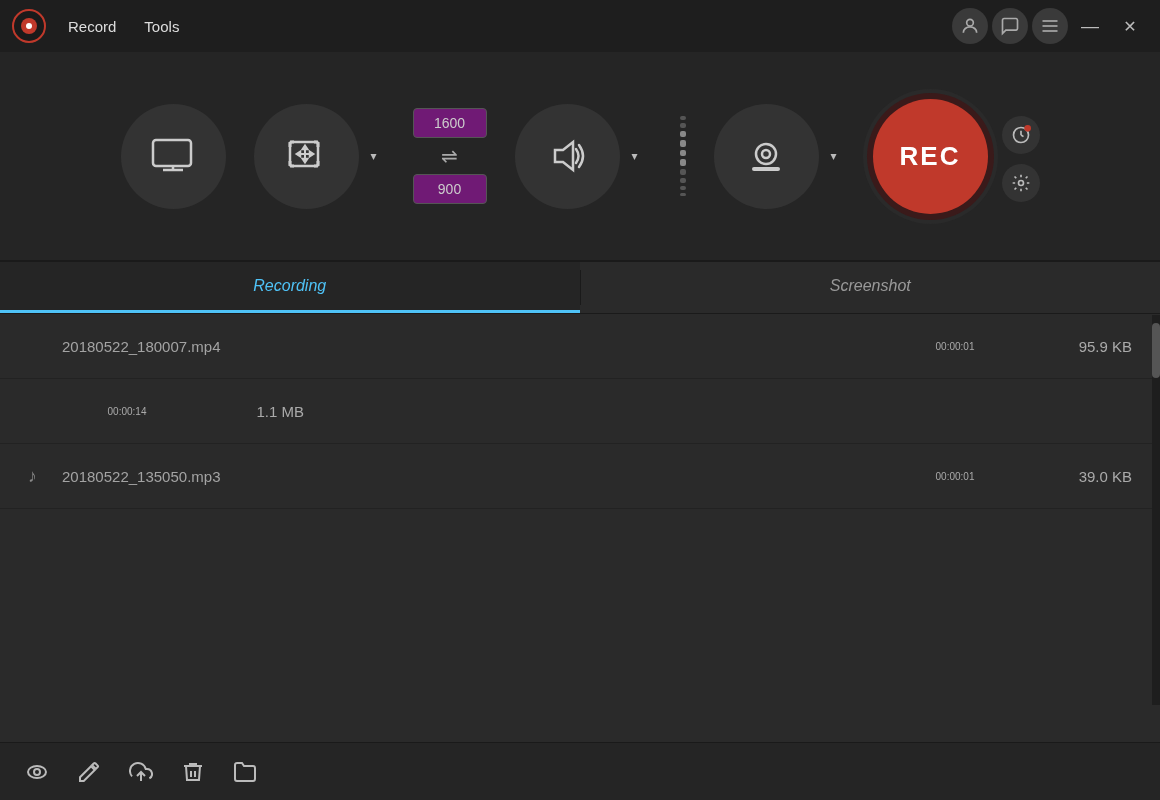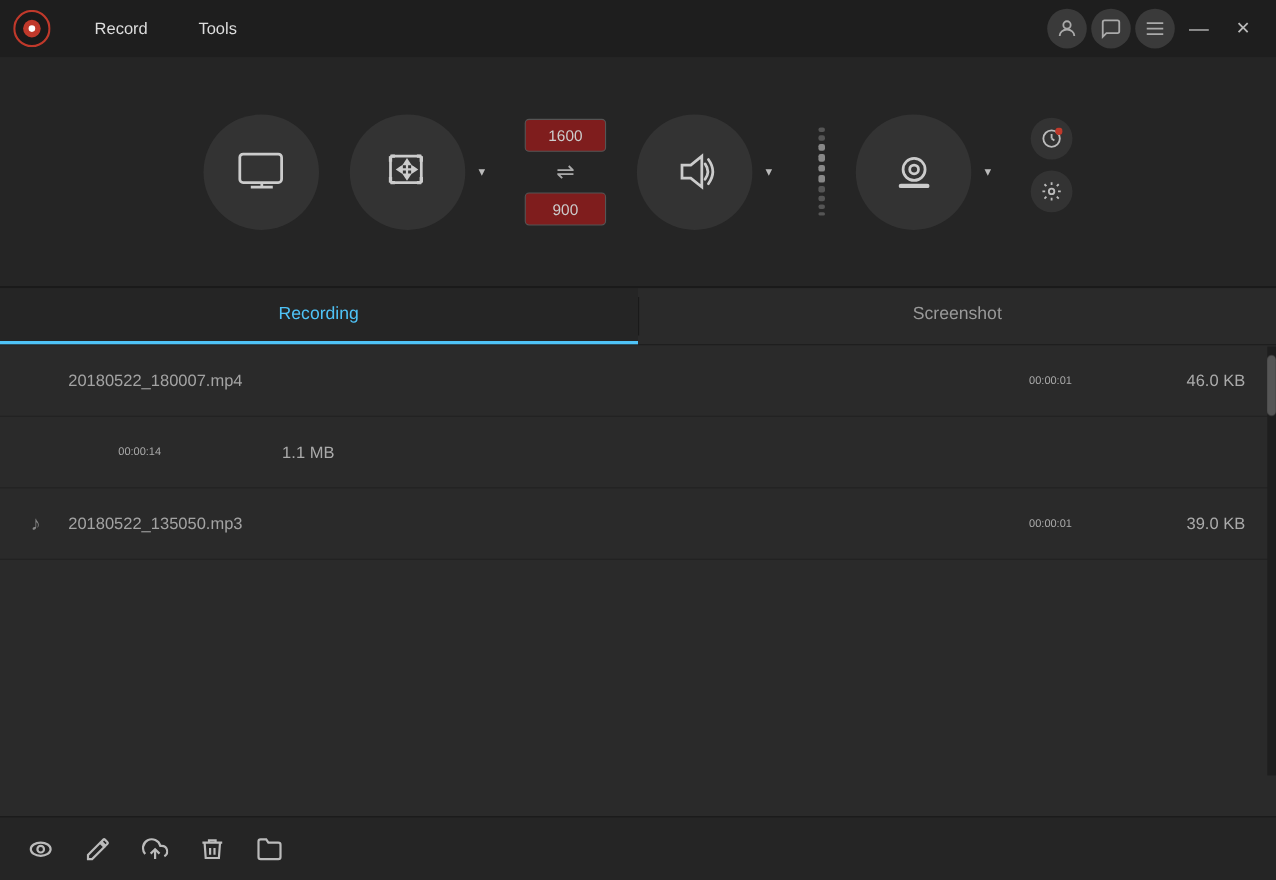--- a/index.html
+++ b/index.html
@@ -13,21 +13,21 @@
       user-select: none;
     }
 
     
     #title-bar {
       display: flex;
       align-items: center;
       background: #1e1e1e;
       height: 52px;
       padding: 0 12px;
-      gap: 26px;
+      gap: 8px;
     }
     #app-logo {
       width: 34px;
       height: 34px;
       margin-right: 4px;
     }
     .menu-item {
       color: #ddd;
       font-size: 15px;
       padding: 4px 10px;
@@ -119,21 +119,21 @@
     }
 
     
     .resolution-group {
       display: flex;
       flex-direction: column;
       align-items: center;
       gap: 6px;
     }
     .res-input {
-      background: #7f1d1d;
+      background: #701a75;
       border: 1px solid #555;
       color: #ccc;
       font-size: 14px;
       text-align: center;
       width: 74px;
       height: 30px;
       border-radius: 4px;
       outline: none;
     }
     .res-link-icon {
@@ -213,20 +213,21 @@
     .tab {
       flex: 1;
       display: flex;
       align-items: center;
       justify-content: center;
       font-size: 16px;
       font-weight: 500;
       cursor: pointer;
       color: #999;
       border-bottom: 3px solid transparent;
+      font-style: italic;
     }
     .tab.active {
       color: #4fc3f7;
       border-bottom: 3px solid #4fc3f7;
       background: #252525;
     }
     #tab-divider {
       width: 1px;
       background: #1a1a1a;
       align-self: stretch;
@@ -415,20 +416,21 @@
       <svg width="48" height="48" viewBox="0 0 48 48" fill="none" stroke="#ccc" stroke-width="2.5">
         <circle cx="24" cy="22" r="10" stroke="#ccc" fill="none"></circle>
         <circle cx="24" cy="22" r="4" stroke="#ccc" fill="none"></circle>
         <rect x="10" y="35" width="28" height="4" rx="2" stroke="none" fill="#ccc"></rect>
       </svg>
     </div>
     <div class="ctrl-btn-arrow">▾</div>
   </div>
 
   <div class="rec-area">
+    <div class="rec-btn">REC</div>
     <div class="rec-sub-btns">
       <div class="rec-sub-btn">
         <svg width="20" height="20" viewBox="0 0 24 24" fill="none" stroke="#bbb" stroke-width="2">
           <circle cx="12" cy="12" r="9"></circle>
           <line x1="12" y1="7" x2="12" y2="12"></line>
           <line x1="12" y1="12" x2="15" y2="14"></line>
           <circle cx="20" cy="4" r="4" fill="#c0392b" stroke="none"></circle>
         </svg>
       </div>
       <div class="rec-sub-btn">
@@ -449,21 +451,21 @@
     <div id="tab-divider"></div>
     <div class="tab">Screenshot</div>
   </div>
 
   <div id="file-list">
 
     <div class="file-row">
       <div class="file-icon"></div>
       <span class="file-name">20180522_180007.mp4</span>
       <span class="file-duration">00:00:01</span>
-      <span class="file-size">46.0 KB</span>
+      <span class="file-size">95.9 KB</span>
     </div>
 
     <div class="file-row">
       <div class="file-icon"></div>
       <span class="file-duration">00:00:14</span>
       <span class="file-size">1.1 MB</span>
     </div>
 
     <div class="file-row">
       <div class="file-icon" style="color:#888;font-size:18px;">♪</div>

